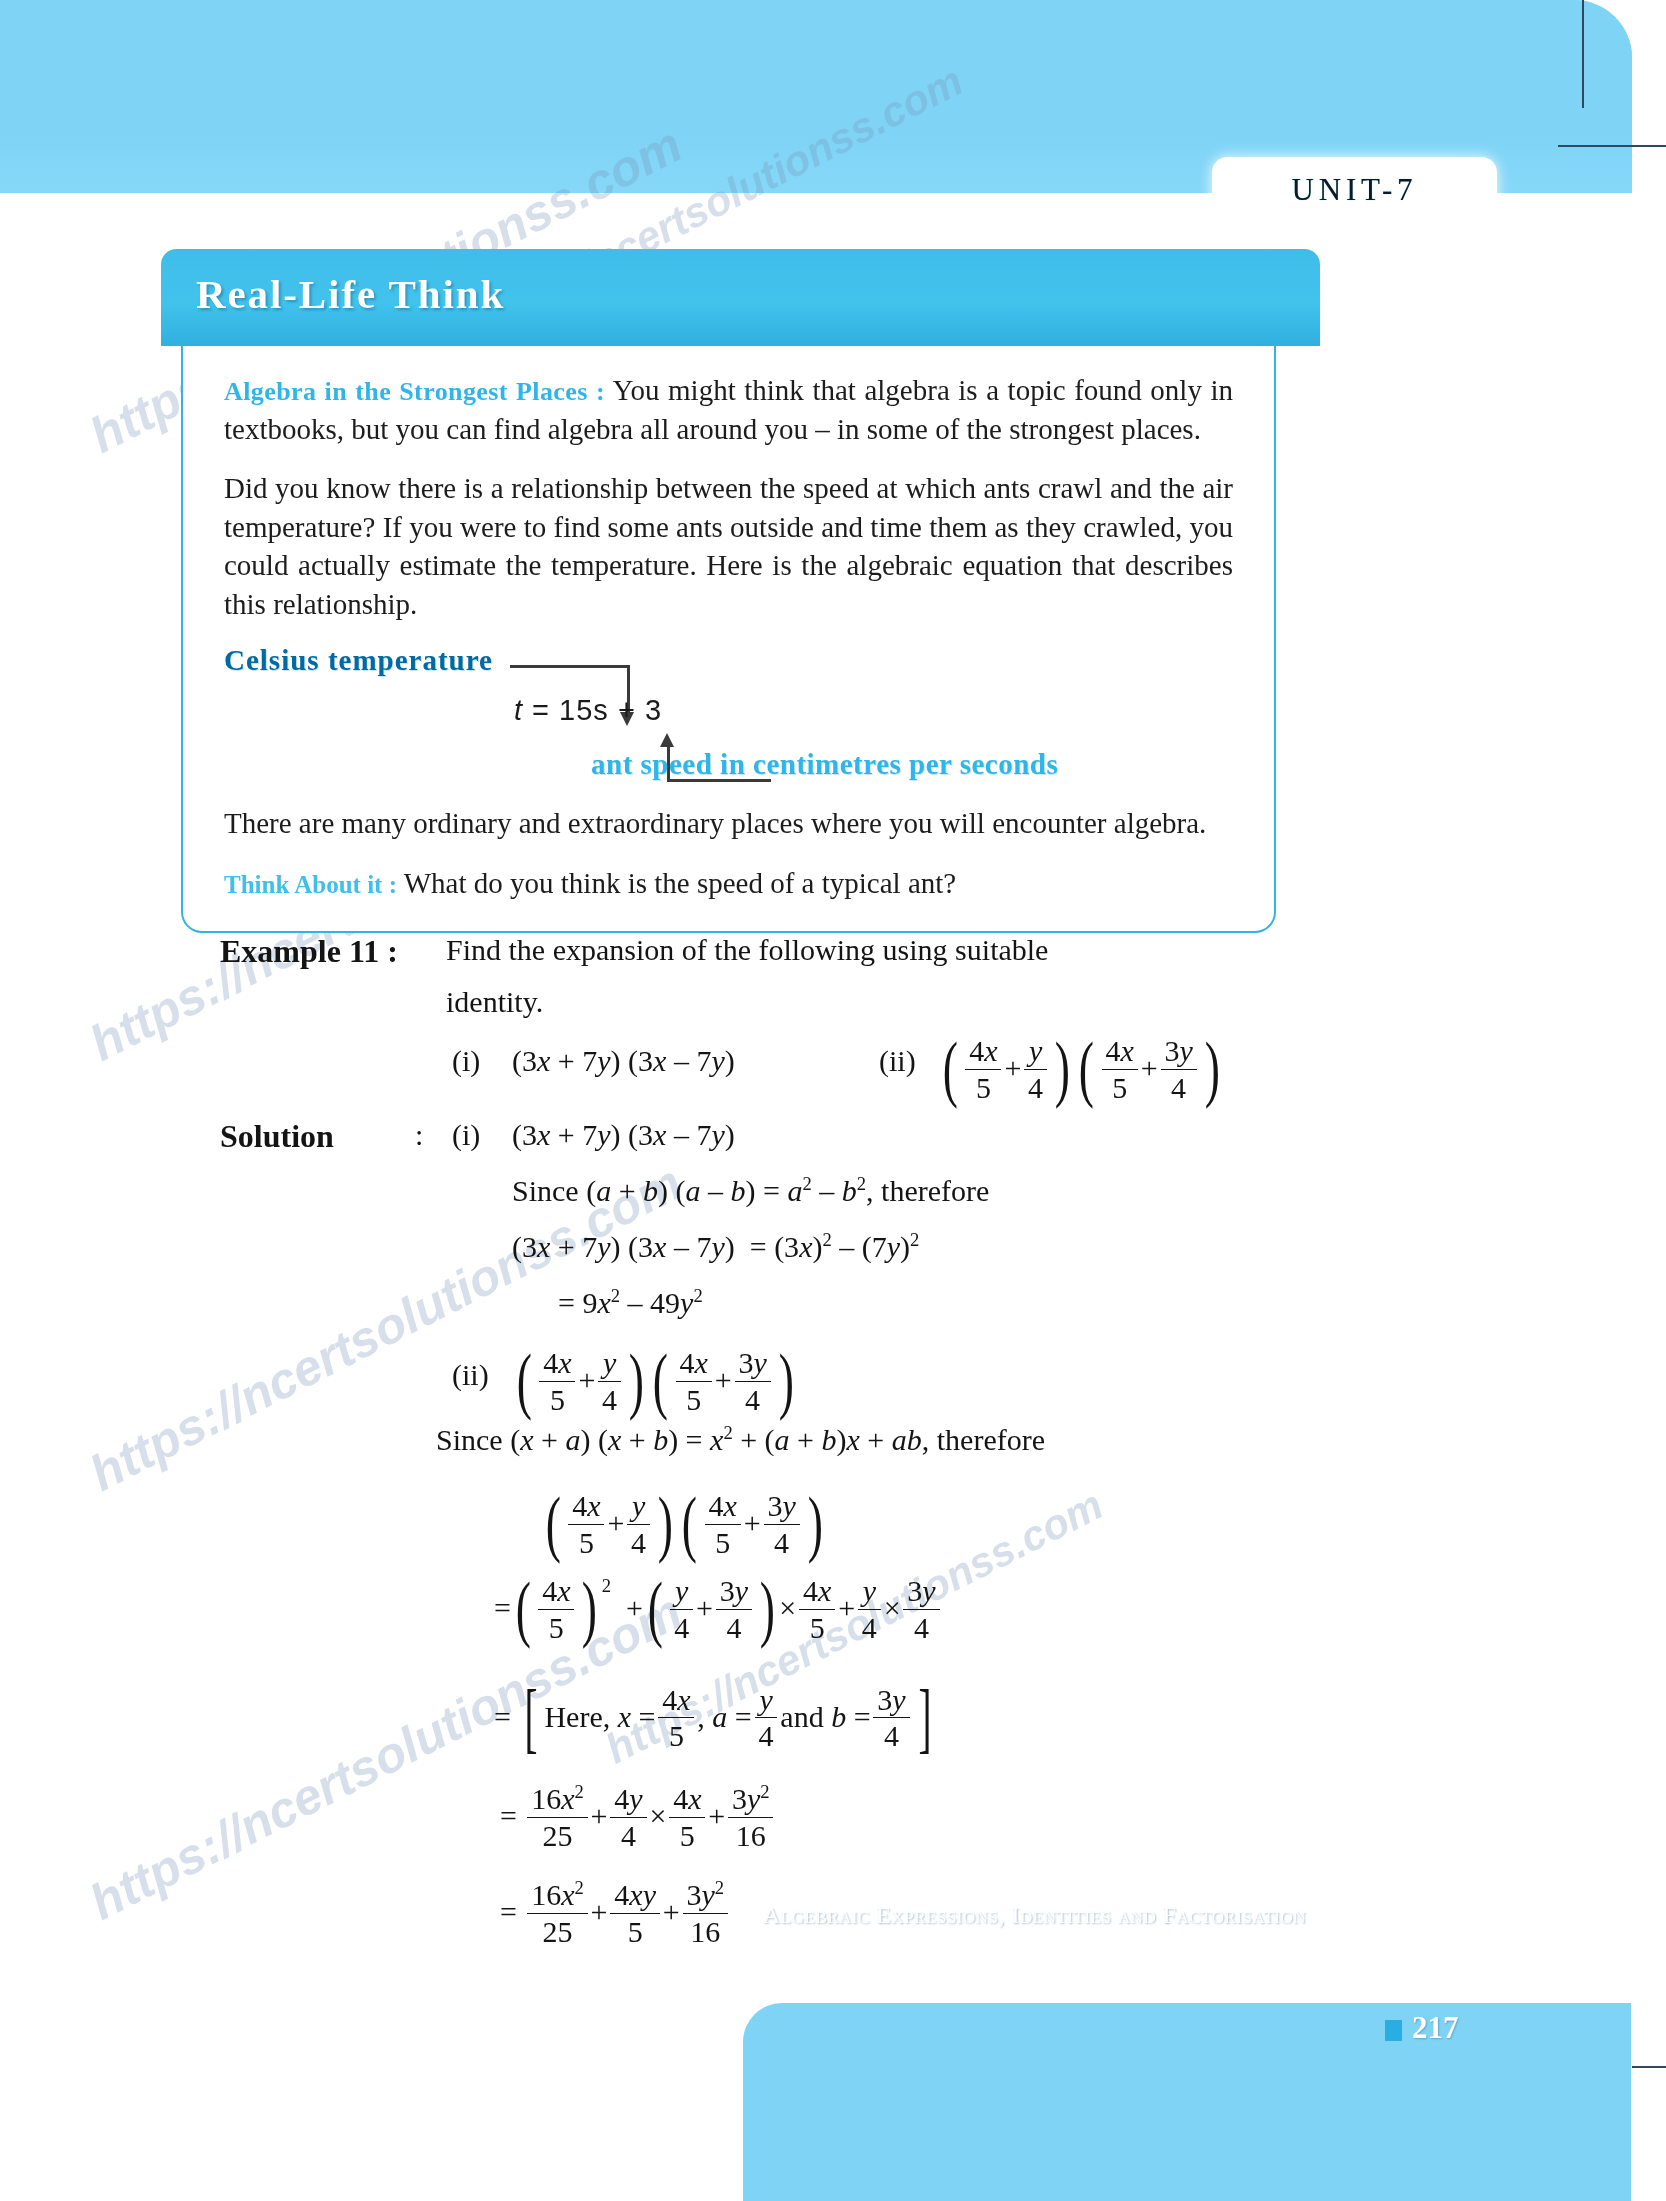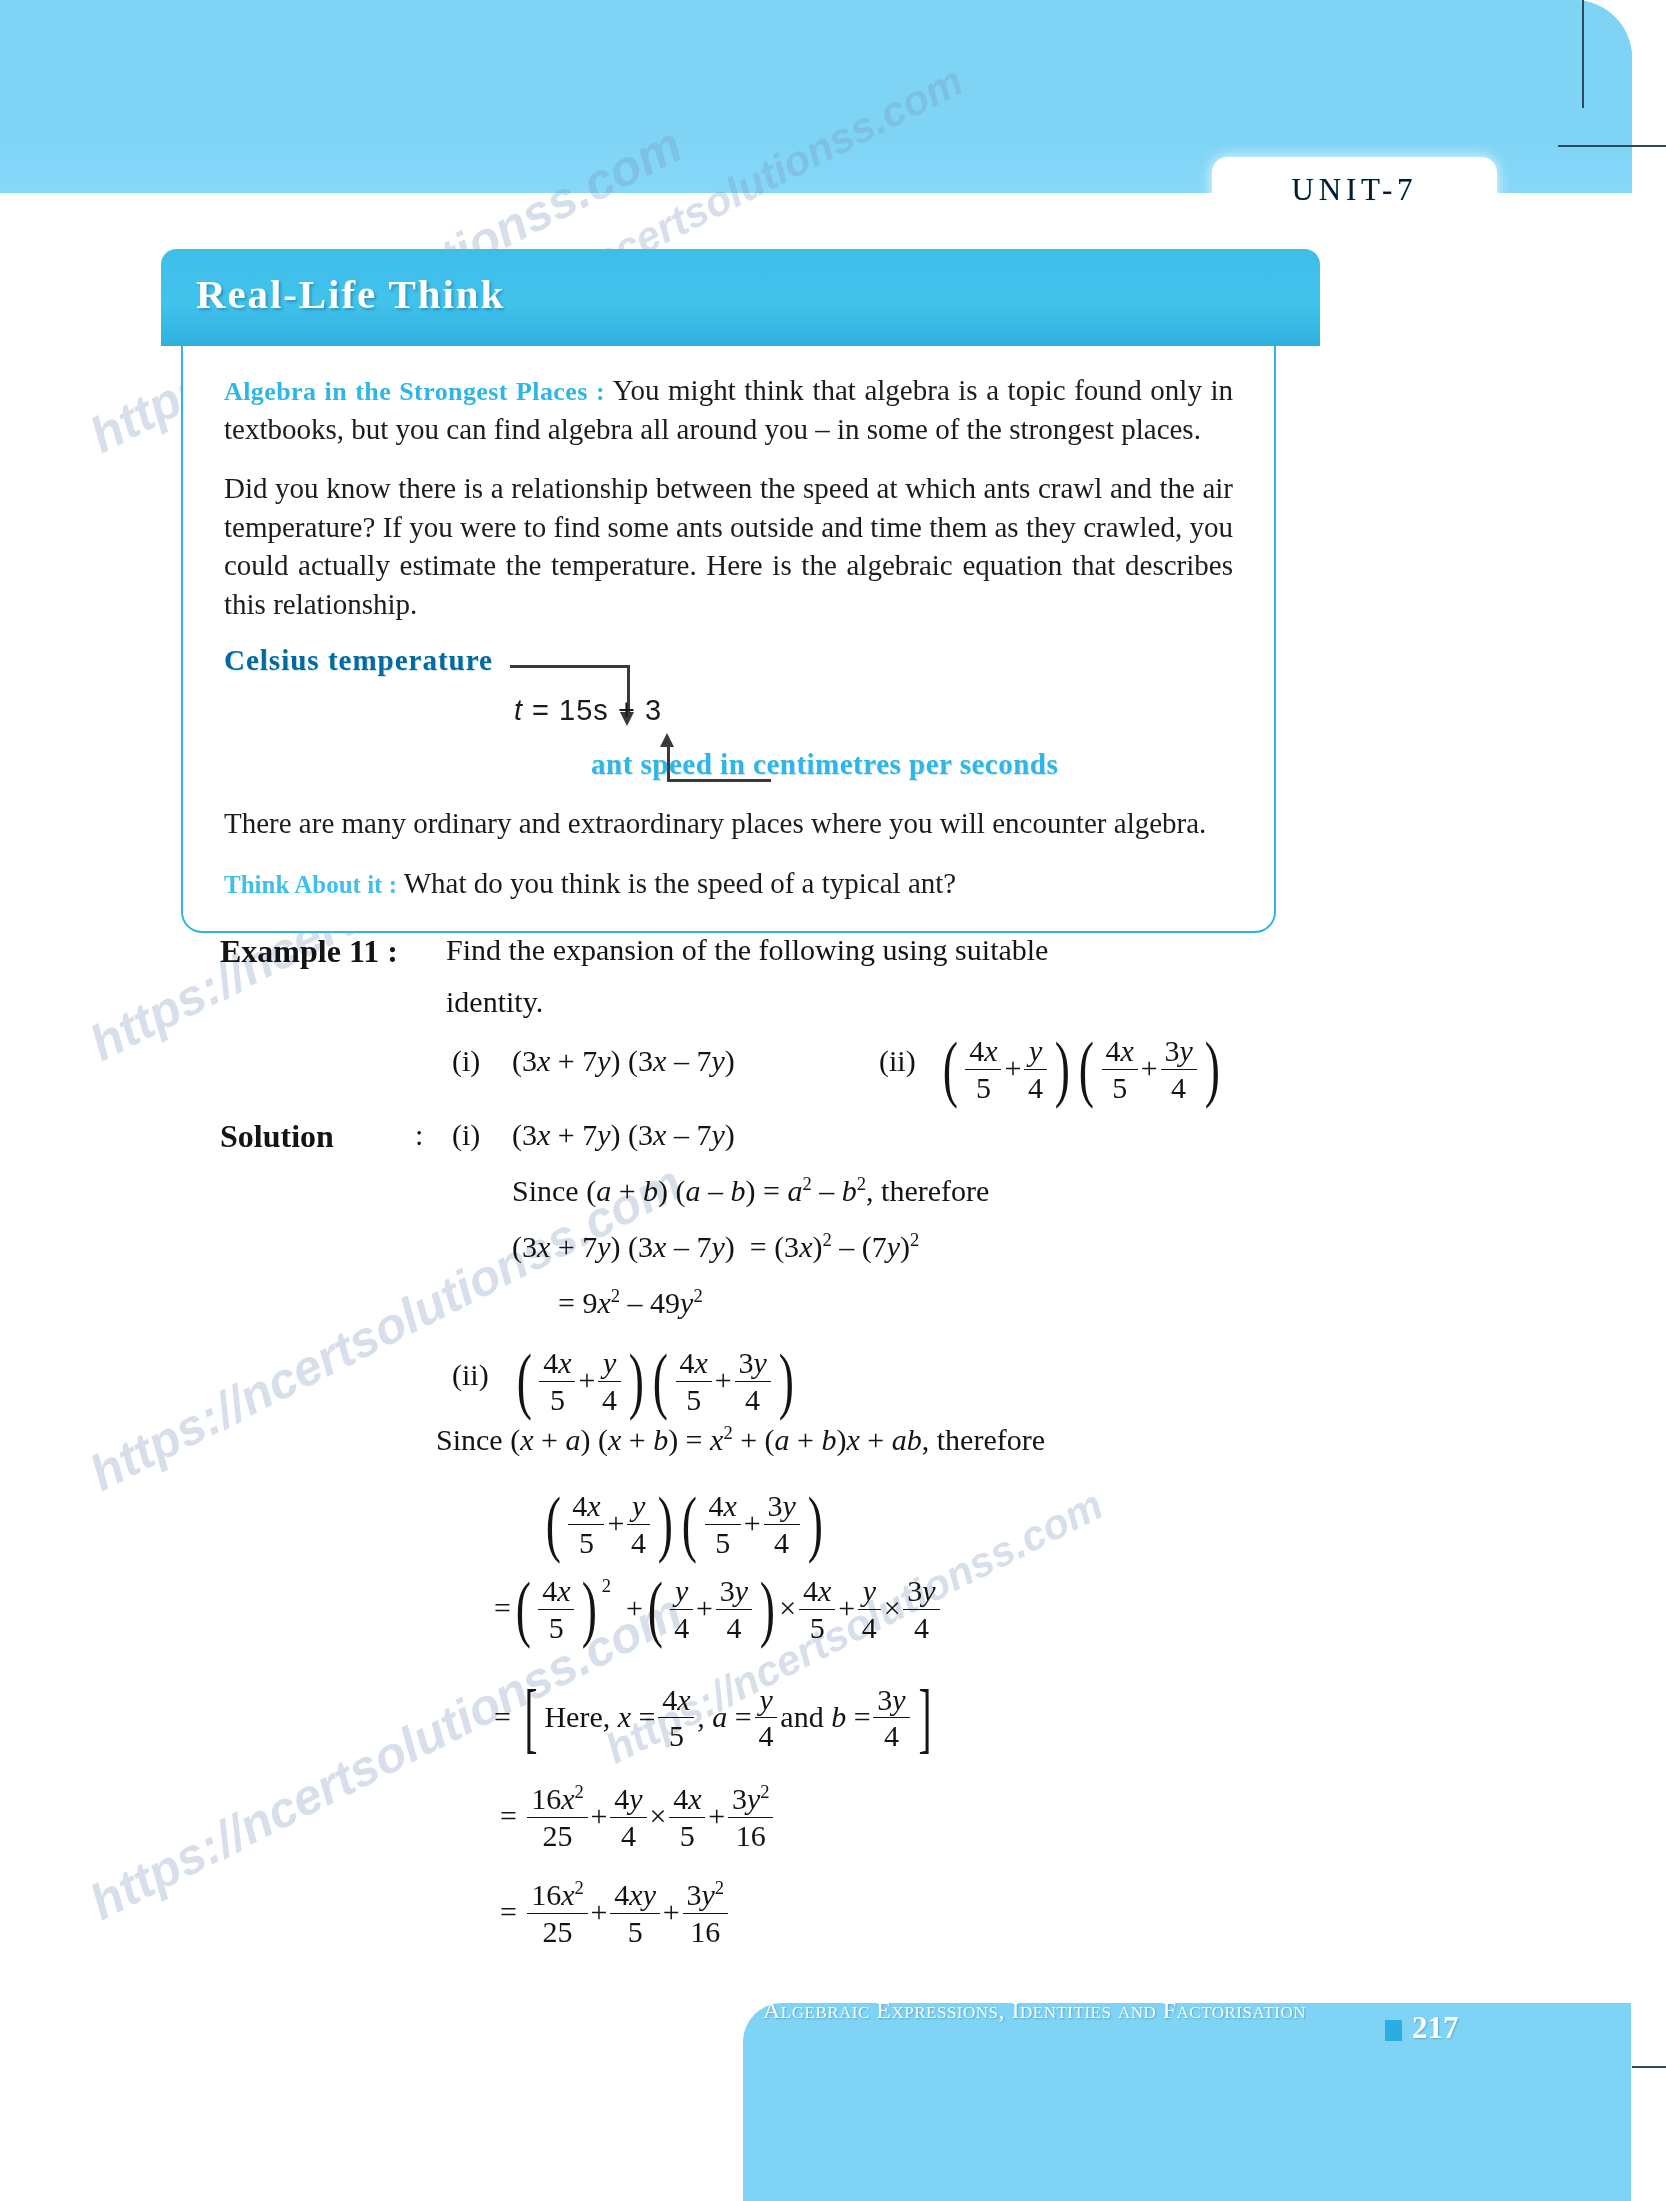--- a/index.html
+++ b/index.html
@@ -251,21 +251,21 @@
   
   .footer-band {
     position: absolute;
     left: 743px; top: 2003px;
     width: 888px; height: 198px;
     background: #7fd4f6;
     border-top-left-radius: 39px;
   }
   .footer-text {
     position: absolute;
-    left: 763px; top: 1997px;
+    left: 763px; top: 1902px;
     font-family: "Liberation Serif", serif;
     font-size: 24px;
     font-variant: small-caps;
     letter-spacing: 0.5px;
     color: #ffffff;
     text-shadow: 1px 1px 1.9px rgba(0,70,110,.35);
     white-space: nowrap;
   }
   .footer-sq {
     position: absolute;

